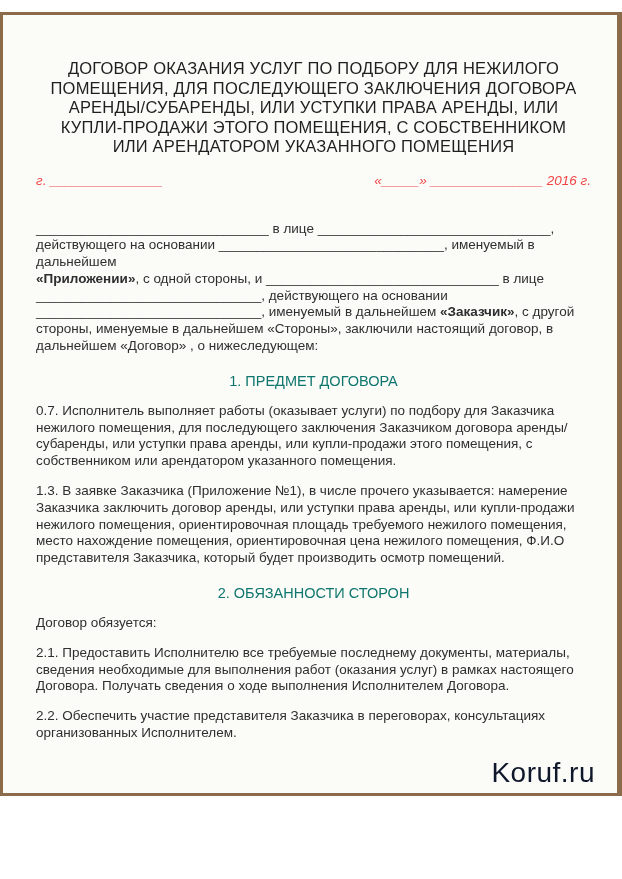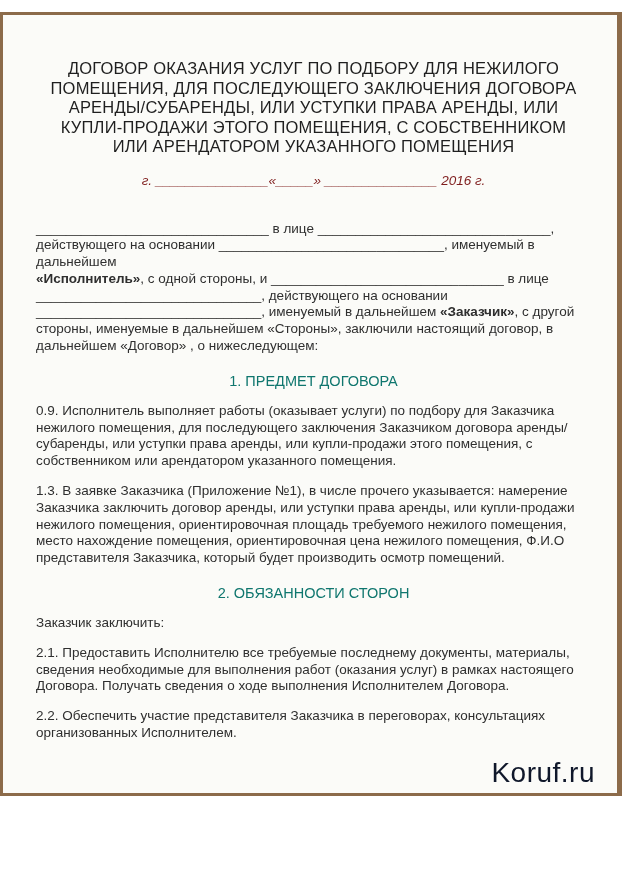--- a/index.html
+++ b/index.html
@@ -30,25 +30,25 @@
     font-size: 16.5px;
     line-height: 19.5px;
     font-weight: normal;
     text-align: center;
     text-transform: uppercase;
     color: #1f1f1f;
     letter-spacing: 0.2px;
   }
   .date-row {
     display: flex;
-    justify-content: center;
+    justify-content: space-between;
     margin-top: 16px;
     font-size: 13.5px;
     font-style: italic;
-    color: #7f1d1d;
+    color: #ef4444;
   }
   .preamble {
     margin: 33px 0 0 0;
     font-size: 13.5px;
     line-height: 16.8px;
     white-space: pre-wrap;
     word-break: break-word;
   }
   .preamble b { font-weight: bold; }
   .section-heading {
@@ -83,32 +83,32 @@
 
     <h1 class="title">ДОГОВОР ОКАЗАНИЯ УСЛУГ ПО ПОДБОРУ ДЛЯ НЕЖИЛОГО ПОМЕЩЕНИЯ, ДЛЯ ПОСЛЕДУЮЩЕГО ЗАКЛЮЧЕНИЯ ДОГОВОРА АРЕНДЫ/СУБАРЕНДЫ, ИЛИ УСТУПКИ ПРАВА АРЕНДЫ, ИЛИ КУПЛИ-ПРОДАЖИ ЭТОГО ПОМЕЩЕНИЯ, С СОБСТВЕННИКОМ ИЛИ АРЕНДАТОРОМ УКАЗАННОГО ПОМЕЩЕНИЯ</h1>
 
     <div class="date-row">
       <span>г. _______________</span>
       <span>«_____» _______________ 2016 г.</span>
     </div>
 
     <p class="preamble" id="preamble"><span>_______________________________ в лице _______________________________,
 действующего на основании ______________________________, именуемый в дальнейшем
-</span><b>«Исполнитель»</b><span>, с одной стороны, и _______________________________ в лице
+</span><b>«Приложении»</b><span>, с одной стороны, и _______________________________ в лице
 ______________________________, действующего на основании
 ______________________________, именуемый в дальнейшем </span><b>«Заказчик»</b><span>, с другой
 стороны, именуемые в дальнейшем «Стороны», заключили настоящий договор, в
 дальнейшем «Договор» , о нижеследующем:</span></p>
 
     <div id="sections">
         <h2 class="section-heading">1. ПРЕДМЕТ ДОГОВОРА</h2>
-        <p class="clause">0.9. Исполнитель выполняет работы (оказывает услуги) по подбору для Заказчика нежилого помещения, для последующего заключения Заказчиком договора аренды/субаренды, или уступки права аренды, или купли-продажи этого помещения, с собственником или арендатором указанного помещения.</p>
+        <p class="clause">0.7. Исполнитель выполняет работы (оказывает услуги) по подбору для Заказчика нежилого помещения, для последующего заключения Заказчиком договора аренды/субаренды, или уступки права аренды, или купли-продажи этого помещения, с собственником или арендатором указанного помещения.</p>
         <p class="clause">1.3. В заявке Заказчика (Приложение №1), в числе прочего указывается: намерение Заказчика заключить договор аренды, или уступки права аренды, или купли-продажи нежилого помещения, ориентировочная площадь требуемого нежилого помещения, место нахождение помещения, ориентировочная цена нежилого помещения, Ф.И.О представителя Заказчика, который будет производить осмотр помещений.</p>
         <h2 class="section-heading">2. ОБЯЗАННОСТИ СТОРОН</h2>
-        <p class="section-intro">Заказчик заключить:</p>
+        <p class="section-intro">Договор обязуется:</p>
         <p class="clause">2.1. Предоставить Исполнителю все требуемые последнему документы, материалы, сведения необходимые для выполнения работ (оказания услуг) в рамках настоящего Договора. Получать сведения о ходе выполнения Исполнителем Договора.</p>
         <p class="clause">2.2. Обеспечить участие представителя Заказчика в переговорах, консультациях организованных Исполнителем.</p>
       </div>
 
   </div>
 
   <div class="watermark">Koruf.ru</div>
 </div>
 
 </body></html>

